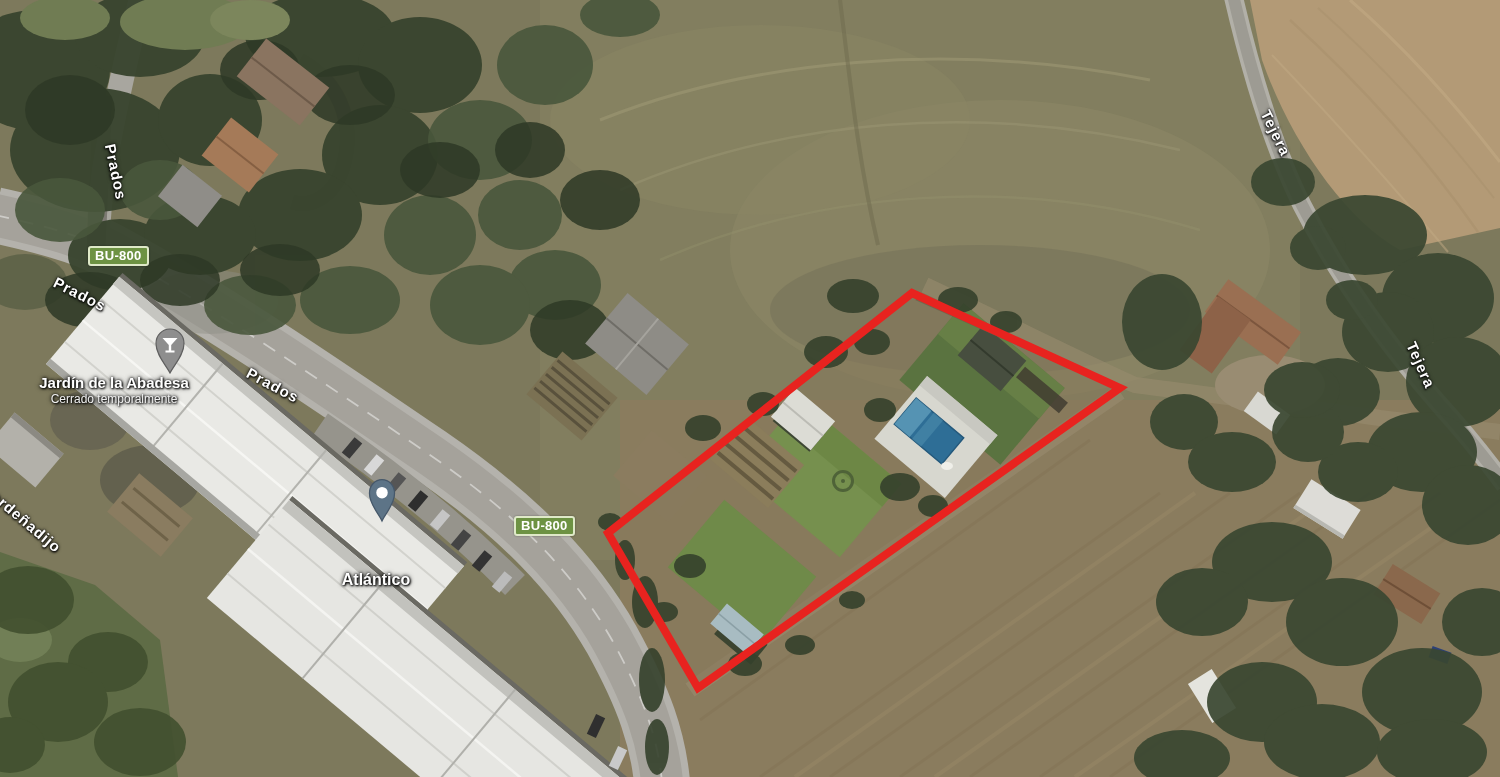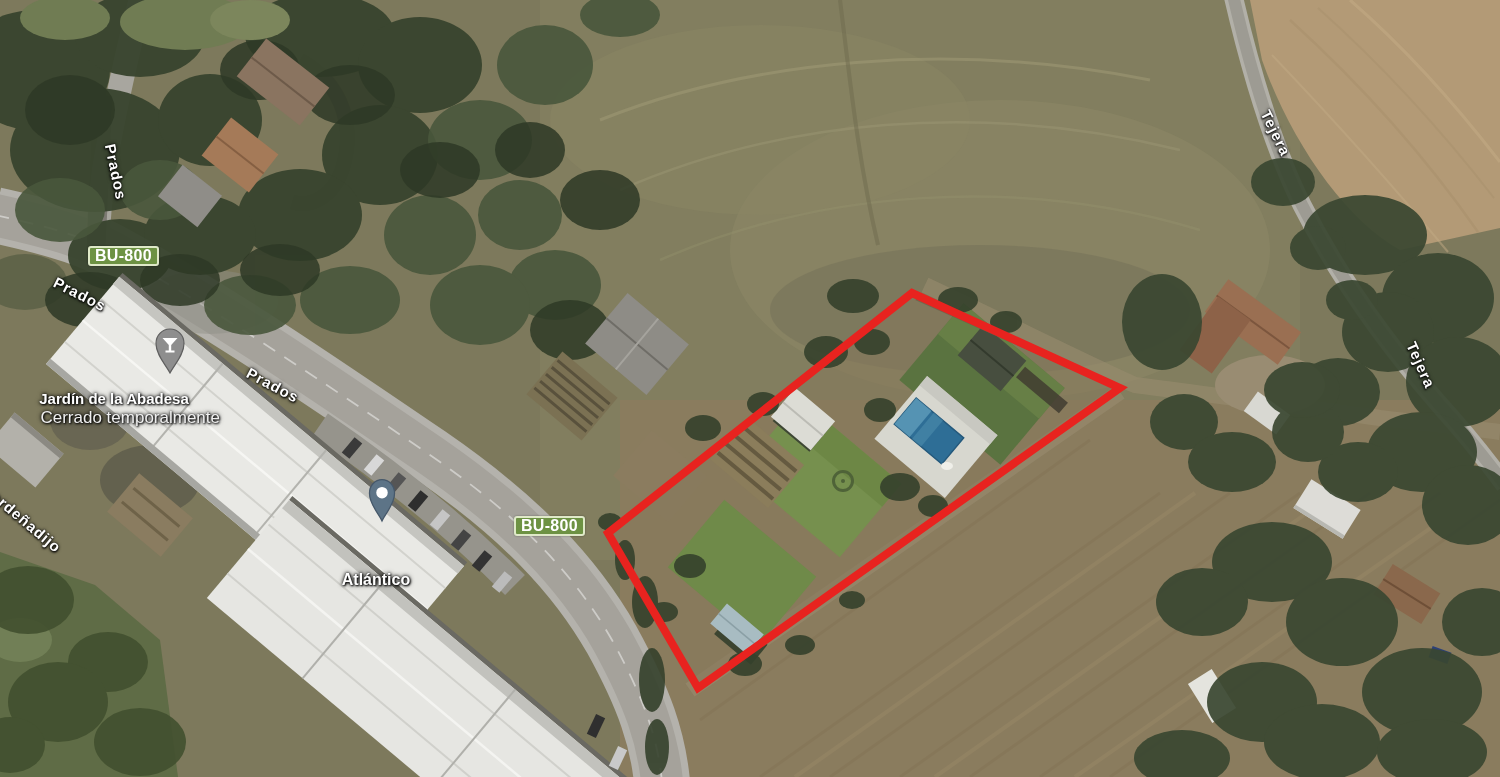--- a/index.html
+++ b/index.html
@@ -5,27 +5,27 @@
   html,body{margin:0;padding:0;background:#222;}
   #map{position:relative;width:1500px;height:777px;overflow:hidden;background:#7d795c;
        font-family:"Liberation Sans",sans-serif;}
   #scene{position:absolute;left:0;top:0;}
   .lbl{position:absolute;color:#fff;font-weight:700;white-space:nowrap;
        text-shadow:0 0 2px rgba(0,0,0,.95),0 0 4px rgba(0,0,0,.8),1px 1px 2px rgba(0,0,0,.85);
        transform-origin:center;pointer-events:none;}
   .road-lbl{font-size:15px;letter-spacing:1px;}
   .rot{transform:translate(-50%,-50%) rotate(var(--r));}
   .badge{position:absolute;background:#6d9243;border:2px solid #dfe9c8;border-radius:3px;
-       color:#fff;font-weight:700;font-size:16px;line-height:16px;padding:0 5px;
+       color:#fff;font-weight:700;font-size:13px;line-height:16px;padding:0 5px;
        letter-spacing:.3px;box-shadow:0 0 2px rgba(0,0,0,.4);}
   .place-block{position:absolute;text-align:center;}
   .place-name{font-size:15px;font-weight:700;color:#fff;
        text-shadow:0 0 3px rgba(0,0,0,.95),0 0 5px rgba(0,0,0,.8),1px 1px 2px rgba(0,0,0,.9);}
-  .place-status{font-size:17px;font-weight:400;color:#f0f0f0;margin-top:1px;
-       text-shadow:0 0 3px rgba(0,0,0,.95),0 0 5px rgba(0,0,0,.8),1px 1px 2px rgba(0,0,0,.9);text-align:right;}
+  .place-status{font-size:12px;font-weight:400;color:#f0f0f0;margin-top:1px;
+       text-shadow:0 0 3px rgba(0,0,0,.95),0 0 5px rgba(0,0,0,.8),1px 1px 2px rgba(0,0,0,.9);}
   .big-name{font-size:16px;}
   .pin{position:absolute;pointer-events:auto;}
 </style>
 </head>
 <body>
 
 <div id="map">
 
 <svg id="scene" width="1500" height="777" viewBox="0 0 1500 777">
 
@@ -391,21 +391,21 @@
 <div class="lbl road-lbl rot" style="left:1421px;top:365px;--r:66deg">Tejera</div>
 <div class="lbl road-lbl rot" style="left:22px;top:518px;--r:40deg">Cardeñadijo</div>
 
 <div class="badge" style="left:88px;top:246px;">BU-800</div>
 <div class="badge" style="left:514px;top:516px;">BU-800</div>
 
 <svg class="pin" style="left:150px;top:326px;" width="40" height="50" viewBox="0 0 40 50">
   <path d="M20,47 C16,39 6,29 6,17.5 C6,9 12.3,3 20,3 C27.7,3 34,9 34,17.5 C34,29 24,39 20,47 Z" fill="#8e8e8e" stroke="#5f5f5f" stroke-width="1.2"></path>
   <path d="M12.5,12 L27.5,12 L21.2,19 L21.2,24.5 L24.5,24.5 L24.5,26.5 L15.5,26.5 L15.5,24.5 L18.8,24.5 L18.8,19 Z" fill="#ffffff"></path>
 </svg>
-<div class="place-block" style="left:8px;top:390px;width:212px;">
+<div class="place-block" style="left:8px;top:374px;width:212px;">
   <div class="place-name">Jardín de la Abadesa</div>
   <div class="place-status">Cerrado temporalmente</div>
 </div>
 
 <svg class="pin" style="left:363px;top:477px;" width="38" height="46" viewBox="0 0 34 44">
   <path d="M17,42 C13.8,35 5,26 5,15.5 C5,8 10.4,2.5 17,2.5 C23.6,2.5 29,8 29,15.5 C29,26 20.2,35 17,42 Z" fill="#5d7487" stroke="#46586a" stroke-width="1.2"></path>
   <circle cx="17" cy="15" r="5.5" fill="#ffffff"></circle>
 </svg>
 <div class="place-block" style="left:296px;top:523px;width:160px;margin-top:48px;">
   <div class="place-name big-name">Atlántico</div>

